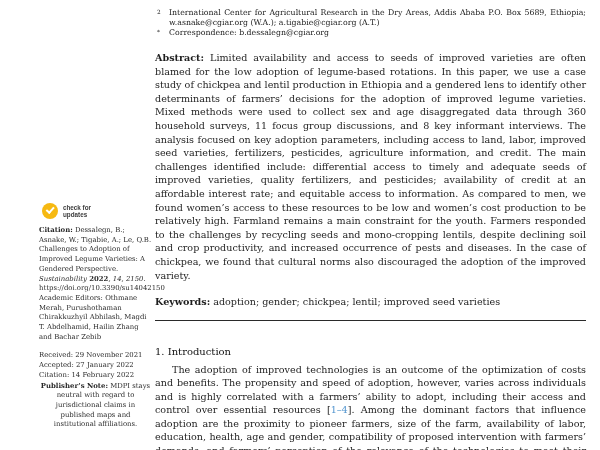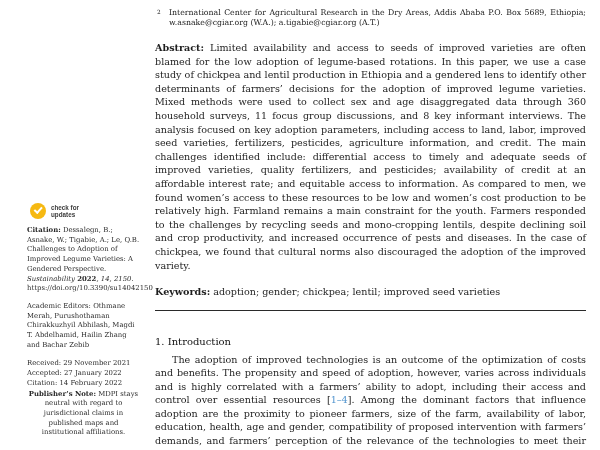--- a/index.html
+++ b/index.html
@@ -23,38 +23,38 @@
 
   .keywords { margin-top:13px; font-size:9.6px; line-height:13.6px; }
 
   .rule { margin-top:11px; border:none; border-top:1px solid #2a2a2a; width:100%; height:0; }
 
   .intro-heading { margin-top:25px; font-size:10px; font-weight:normal; color:#111; }
   .intro-para { margin-top:6px; font-size:9.6px; line-height:13.5px; text-align:justify; text-indent:17px; }
   .cite-link { color:#4f93ce; }
 
   
-  .sidebar { position:absolute; left:27px; top:203px; width:113px; font-size:6.9px; line-height:9.7px; color:#2a2a2a; }
+  .sidebar { position:absolute; left:39px; top:203px; width:113px; font-size:6.9px; line-height:9.7px; color:#2a2a2a; }
 
   .badge { display:flex; align-items:center; gap:5px; cursor:pointer; margin-left:3px; }
   .badge-circle {
     width:16px; height:16px; border-radius:50%;
     position:relative; flex:0 0 16px;
   }
   .badge-check {
     position:absolute; left:4px; top:4px; width:8px; height:4.5px;
     border-left:2px solid #fff; border-bottom:2px solid #fff;
     transform:rotate(-48deg);
   }
   .badge-text {
     font-family:"Liberation Sans", sans-serif; font-weight:bold;
     font-size:6.3px; line-height:7px; color:#3c3c3c;
   }
 
-  .sb-block { margin-top:8px; }
+  .sb-block { }
   .sb-label { font-weight:bold; }
   .italic { font-style:italic; }
   .bold { font-weight:bold; }
   .citation-block { margin-top:7px; }
   .dates-block { margin-top:9px; }
   .dates-block div { display:block; }
   .note-block { margin-top:1px; text-align:center; }
 </style>
 </head>
 <body>
@@ -93,20 +93,24 @@
 
   </div>
 
   <div class="main">
 
     <div class="affiliations">
       <div class="aff-item">
         <span class="aff-marker">2</span>
         <span class="aff-text">International Center for Agricultural Research in the Dry Areas, Addis Ababa P.O. Box 5689, Ethiopia; w.asnake@cgiar.org (W.A.); a.tigabie@cgiar.org (A.T.)</span>
       </div>
+      <div class="aff-item">
+        <span class="aff-marker">*</span>
+        <span class="aff-text">Correspondence: b.dessalegn@cgiar.org</span>
+      </div>
     </div>
 
     <p class="abstract">
       <span class="label">Abstract:</span><span> Limited availability and access to seeds of improved varieties are often blamed for the low adoption of legume-based rotations. In this paper, we use a case study of chickpea and lentil production in Ethiopia and a gendered lens to identify other determinants of farmers’ decisions for the adoption of improved legume varieties. Mixed methods were used to collect sex and age disaggregated data through 360 household surveys, 11 focus group discussions, and 8 key informant interviews. The analysis focused on key adoption parameters, including access to land, labor, improved seed varieties, fertilizers, pesticides, agriculture information, and credit. The main challenges identified include: differential access to timely and adequate seeds of improved varieties, quality fertilizers, and pesticides; availability of credit at an affordable interest rate; and equitable access to information. As compared to men, we found women’s access to these resources to be low and women’s cost production to be relatively high. Farmland remains a main constraint for the youth. Farmers responded to the challenges by recycling seeds and mono-cropping lentils, despite declining soil and crop productivity, and increased occurrence of pests and diseases. In the case of chickpea, we found that cultural norms also discouraged the adoption of the improved variety.</span>
     </p>
 
     <p class="keywords">
       <span class="label">Keywords:</span><span> adoption; gender; chickpea; lentil; improved seed varieties</span>
     </p>
 

